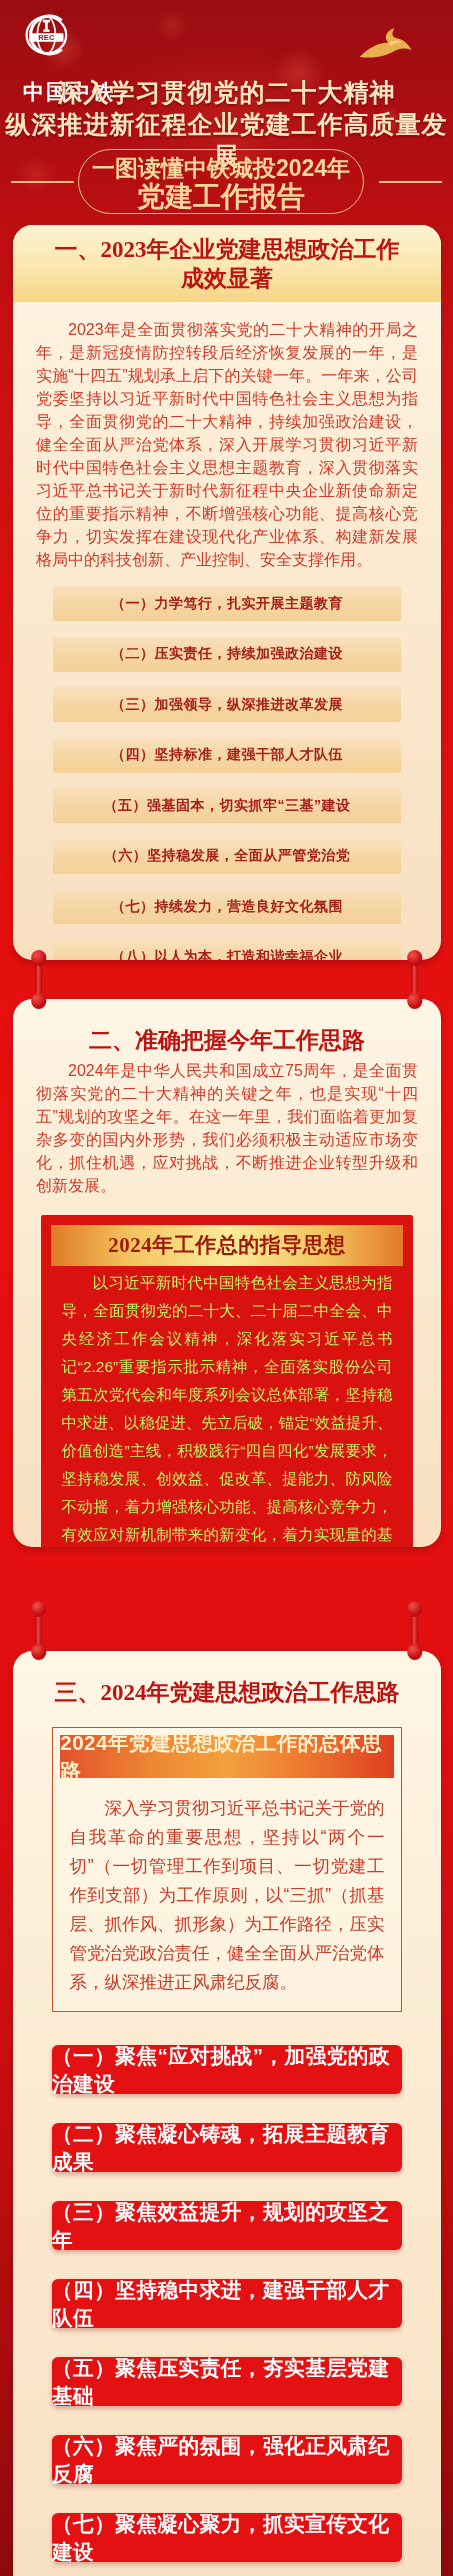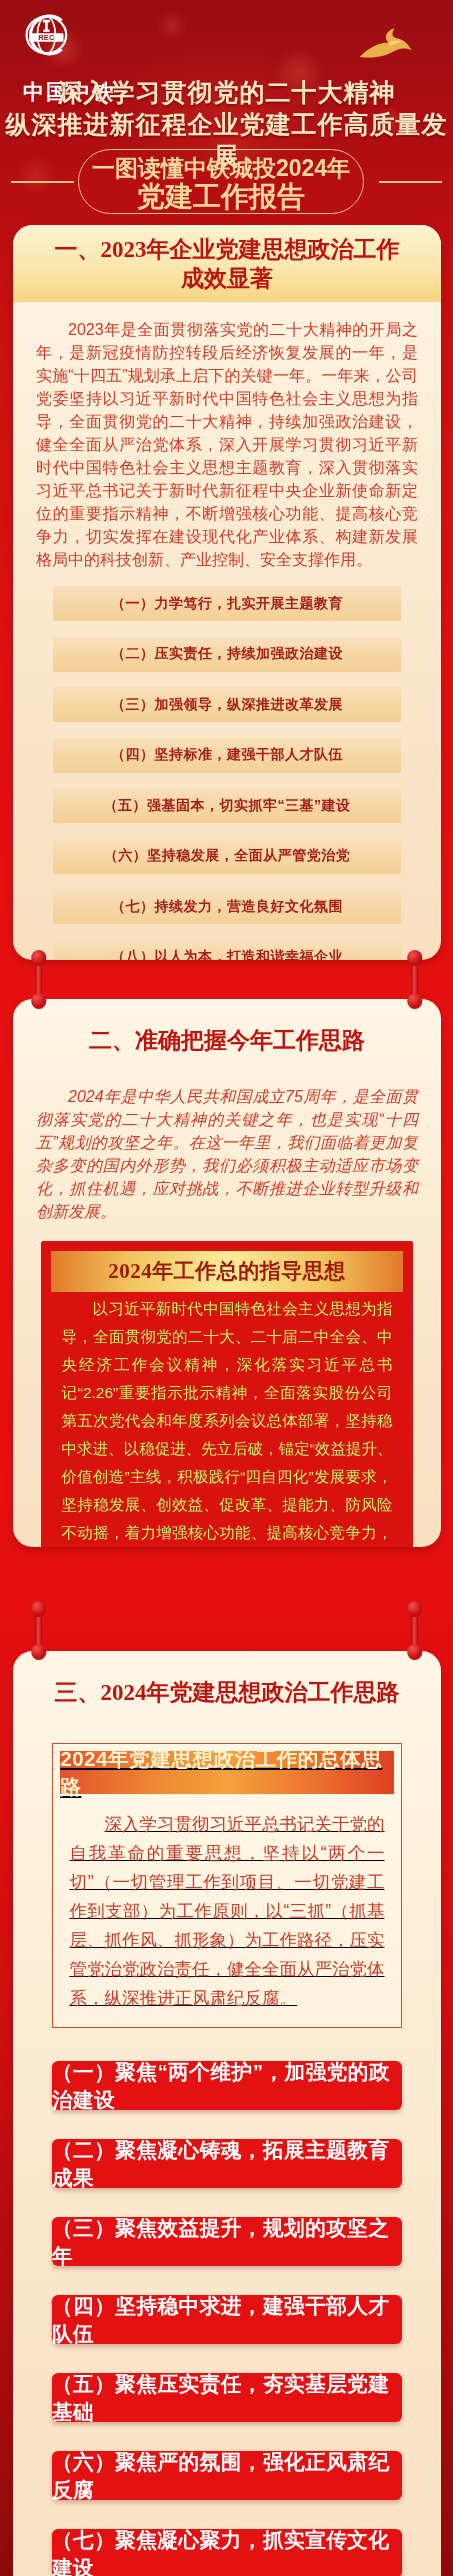--- a/index.html
+++ b/index.html
@@ -60,21 +60,21 @@
     color:#bd1411;font-size:23px;line-height:29px;text-align:center;
   }
   .sec-title{
     margin:27px 0 0;font-family:"Liberation Serif","DejaVu Serif",serif;font-weight:700;
     color:#bd1411;font-size:23px;line-height:29px;text-align:center;
   }
   .para{
     margin:15.5px 23px 0;font-size:16px;line-height:23px;color:#d03a28;
     text-align:justify;text-indent:2em;
   }
-  .card2 .para{margin-top:30px;font-style:italic;}
+  .card2 .para{margin-top:4px;}
   
   .ribbon{
     width:348px;height:35px;margin:15.5px auto 0;border-radius:2.1px;
     background:linear-gradient(180deg,#f9e0bd 0%,#f5d6a4 50%,#f3d096 100%);
     display:flex;align-items:center;justify-content:center;
     color:#a52019;font-weight:700;font-size:14px;letter-spacing:0.5px;
   }
   .ribbon:first-of-type{margin-top:17.5px;}
 
   
@@ -105,22 +105,22 @@
     font-family:"Liberation Serif","DejaVu Serif",serif;font-weight:700;
     font-size:21px;color:#9c1a0a;letter-spacing:0.5px;
   }
   .white-para{
     margin:3px 0 0;padding:0 10.3px;color:#bef264;font-size:15.5px;line-height:28px;
     text-align:justify;text-indent:2em;
   }
 
   
   .thought-box{
-    margin:36px 39px 0;border:1.5px solid #cc4f2b;background:rgba(255,250,235,.45);
-    padding:7.2px 7.2px 14.4px;box-sizing:border-box;text-decoration:underline;
+    margin:20px 39px 0;border:1.5px solid #cc4f2b;background:rgba(255,250,235,.45);
+    padding:7.2px 7.2px 14.4px;box-sizing:border-box;
   }
   .orangeband{
     height:43px;display:flex;align-items:center;justify-content:center;
     background:linear-gradient(90deg,#e4512c 0%,#ee8733 28%,#f3a13e 50%,#ee7a30 72%,#de3f22 100%);
     color:#fdf2cd;font-weight:800;font-size:20.6px;letter-spacing:0.5px;
   }
   .box-para{
     margin:15.5px 9.3px 0;font-size:17.5px;line-height:29px;color:#c93a28;
     text-align:justify;text-indent:2em;
   }
@@ -200,21 +200,21 @@
 
   <div class="pin b1"></div>
   <div class="pin b2"></div>
 
   <section class="card card3">
     <h2 class="sec-title">三、2024年党建思想政治工作思路</h2>
     <div class="thought-box">
       <div class="orangeband">2024年党建思想政治工作的总体思路</div>
       <p class="box-para">深入学习贯彻习近平总书记关于党的自我革命的重要思想，坚持以“两个一切”（一切管理工作到项目、一切党建工作到支部）为工作原则，以“三抓”（抓基层、抓作风、抓形象）为工作路径，压实管党治党政治责任，健全全面从严治党体系，纵深推进正风肃纪反腐。</p>
     </div>
-    <div class="btn first">（一）聚焦“两个维护”，加强党的政治建设</div>
+    <div class="btn first">（一）聚焦“应对挑战”，加强党的政治建设</div>
     <div class="btn">（二）聚焦凝心铸魂，拓展主题教育成果</div>
     <div class="btn">（三）聚焦效益提升，规划的攻坚之年</div>
     <div class="btn">（四）坚持稳中求进，建强干部人才队伍</div>
     <div class="btn">（五）聚焦压实责任，夯实基层党建基础</div>
     <div class="btn">（六）聚焦严的氛围，强化正风肃纪反腐</div>
     <div class="btn">（七）聚焦凝心聚力，抓实宣传文化建设</div>
 
   </section>
 
 </div>

